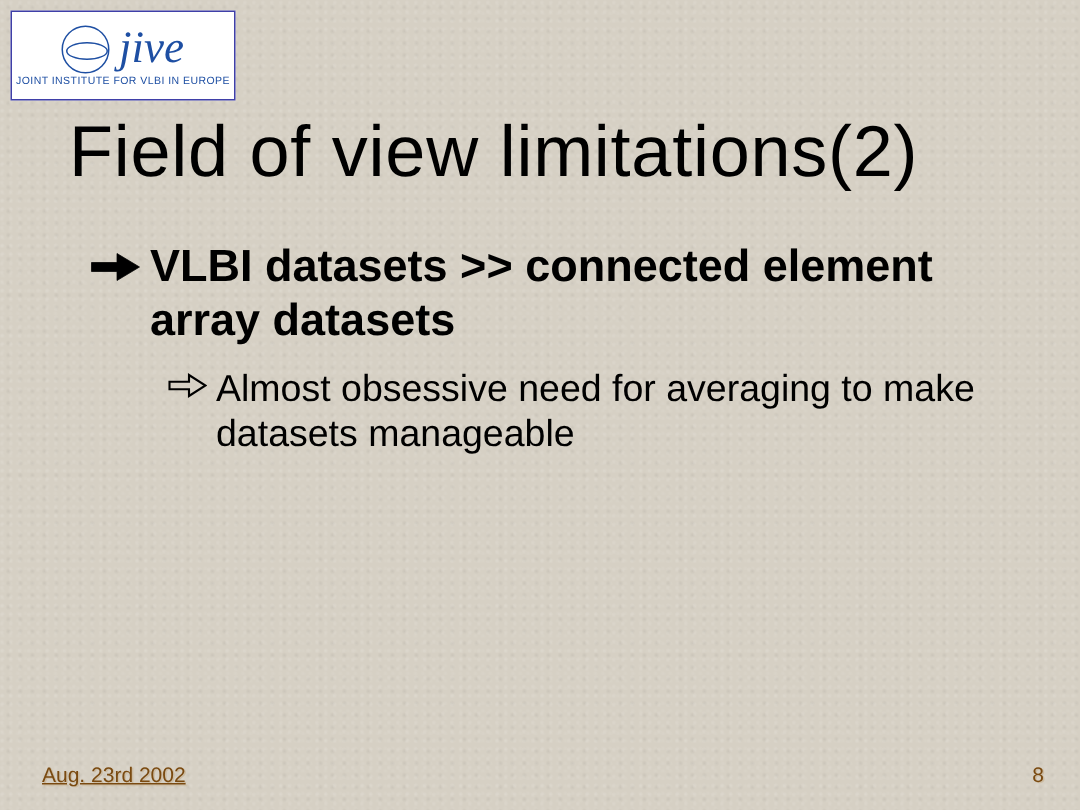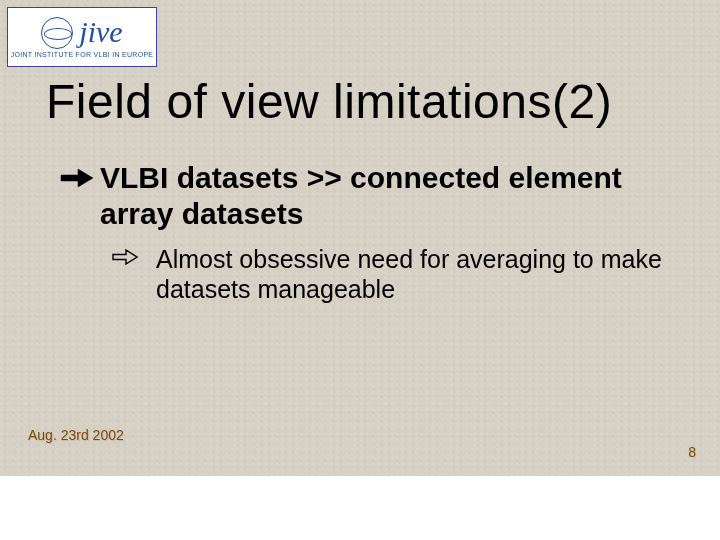--- a/index.html
+++ b/index.html
@@ -6,21 +6,21 @@
     margin: 0;
     padding: 0;
     width: 720px;
     height: 540px;
     overflow: hidden;
     font-family: Arial, Helvetica, sans-serif;
   }
   .slide {
     position: relative;
     width: 720px;
-    height: 476px;
+    height: 540px;
     background: #d6d0c4;
     
     background-image:
       radial-gradient(circle at 20% 30%, rgba(255,255,255,0.12) 0, rgba(255,255,255,0) 2px),
       radial-gradient(circle at 70% 60%, rgba(0,0,0,0.05) 0, rgba(0,0,0,0) 2px),
       radial-gradient(circle at 40% 80%, rgba(255,255,255,0.08) 0, rgba(255,255,255,0) 2px);
     background-size: 6px 6px, 8px 8px, 5px 5px;
     box-sizing: border-box;
   }
 
@@ -107,21 +107,20 @@
   .b1 .txt {
     font-size: 30px;
     line-height: 1.2;
   }
 
   .b2 {
     display: flex;
     align-items: flex-start;
     margin-left: 52px;
     margin-bottom: 22px;
-    gap: 12px;
   }
   .b2 .arrow {
     flex: 0 0 32px;
     margin-top: 4px;
   }
   .b2 .txt {
     font-size: 25px;
     line-height: 1.2;
   }
 
@@ -133,22 +132,23 @@
     bottom: 16px;
     left: 0;
     right: 0;
     height: 20px;
     color: #7a4a10;
     font-size: 14px;
   }
   .footer-left {
     position: absolute;
     left: 28px;
-    bottom: 17px;
+    bottom: 0;
     text-shadow: 1px 1px 0 rgba(200,180,150,0.7);
+    text-decoration: underline;
   }
   .footer-center {
     position: absolute;
     left: 0; right: 0;
     bottom: 0;
     text-align: center;
     font-family: "Times New Roman", serif;
   }
   .footer-right {
     position: absolute;

